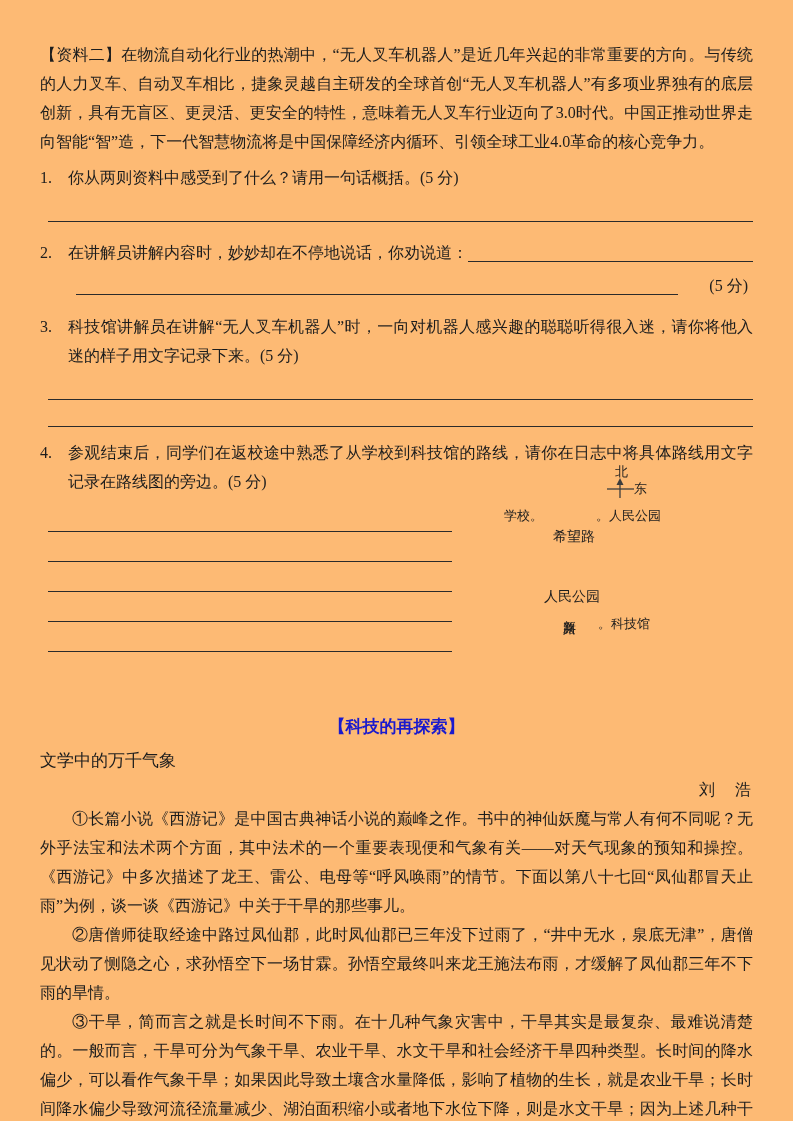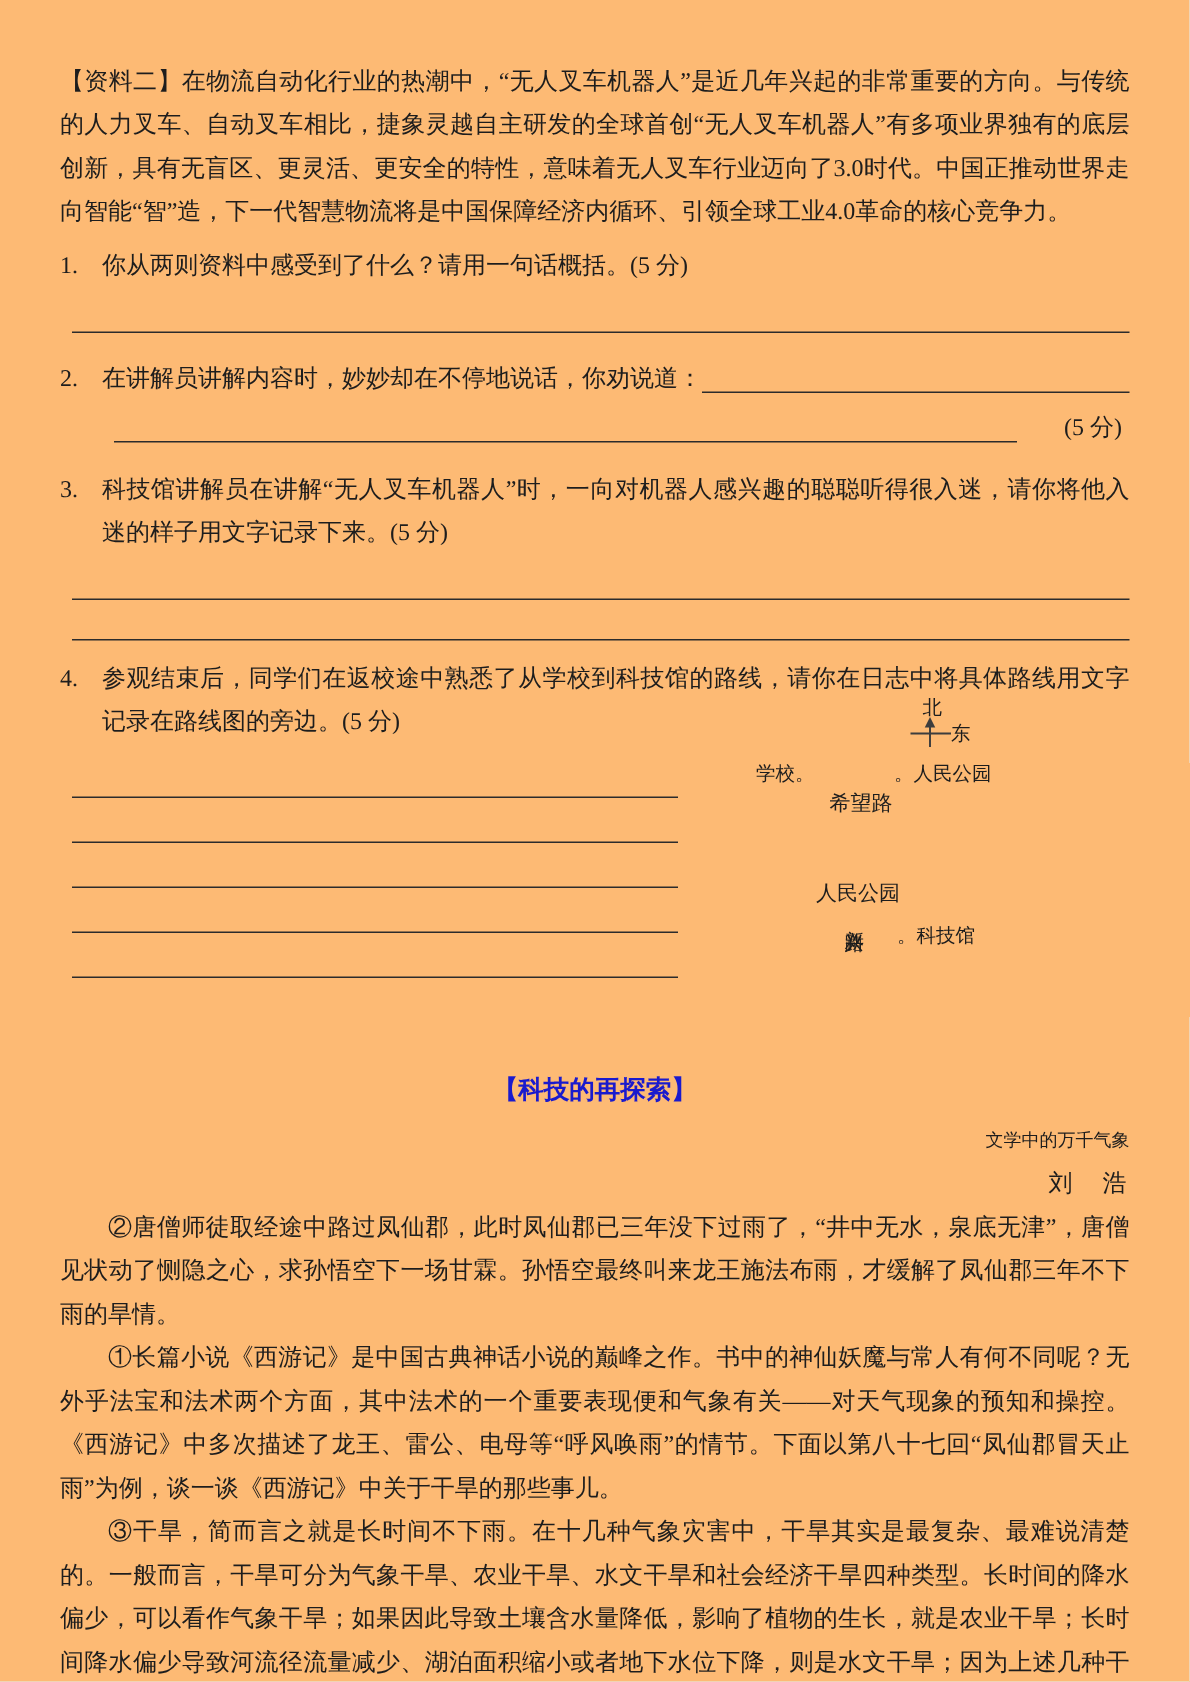--- a/index.html
+++ b/index.html
@@ -50,21 +50,21 @@
   .lbl-wusi   { left:47px; top:124px; font-size:14px; }
   .lbl-xinxing{ left:65px; top:145px; writing-mode:vertical-lr; text-orientation:upright; letter-spacing:1px; }
   .lbl-museum { left:101px; top:151px; }
   .compass-north { position:absolute; left:118px; top:-1px; }
   .compass-svg   { position:absolute; left:106px; top:13px; }
   .compass-east  { position:absolute; left:137px; top:16px; }
 
   
   .explore-head { text-align:center; font-weight:bold; font-size:17px; margin:4px 0 5px 0; }
   .sec4-head { font-weight:bold; text-align:justify; }
-  .essay-title { text-align:right; font-size:12px; margin-top:1px; }
+  .essay-title { text-align:left; font-size:17px; margin-top:1px; }
   .essay-author { text-align:right; letter-spacing:2px; }
 </style>
 </head>
 <body>
 
 <div class="page">
   <div class="content">
 
     <p class="body-par">【资料二】在物流自动化行业的热潮中，“无人叉车机器人”是近几年兴起的非常重要的方向。与传统的人力叉车、自动叉车相比，捷象灵越自主研发的全球首创“无人叉车机器人”有多项业界独有的底层创新，具有无盲区、更灵活、更安全的特性，意味着无人叉车行业迈向了3.0时代。中国正推动世界走向智能“智”造，下一代智慧物流将是中国保障经济内循环、引领全球工业4.0革命的核心竞争力。</p>
 
@@ -127,18 +127,18 @@
         <span class="map-label lbl-xinxing">新兴路</span>
         <span class="map-label lbl-museum">。科技馆</span>
       </div>
     </div>
 
     <div class="explore-head" style="color: rgb(26, 26, 205);">【科技的再探索】</div>
 
     <div class="essay-title">文学中的万千气象</div>
     <div class="essay-author">刘　浩</div>
 
+    <p class="body-par indent2">①长篇小说《西游记》是中国古典神话小说的巅峰之作。书中的神仙妖魔与常人有何不同呢？无外乎法宝和法术两个方面，其中法术的一个重要表现便和气象有关——对天气现象的预知和操控。《西游记》中多次描述了龙王、雷公、电母等“呼风唤雨”的情节。下面以第八十七回“凤仙郡冒天止雨”为例，谈一谈《西游记》中关于干旱的那些事儿。</p>
     <p class="body-par indent2">②唐僧师徒取经途中路过凤仙郡，此时凤仙郡已三年没下过雨了，“井中无水，泉底无津”，唐僧见状动了恻隐之心，求孙悟空下一场甘霖。孙悟空最终叫来龙王施法布雨，才缓解了凤仙郡三年不下雨的旱情。</p>
-    <p class="body-par indent2">①长篇小说《西游记》是中国古典神话小说的巅峰之作。书中的神仙妖魔与常人有何不同呢？无外乎法宝和法术两个方面，其中法术的一个重要表现便和气象有关——对天气现象的预知和操控。《西游记》中多次描述了龙王、雷公、电母等“呼风唤雨”的情节。下面以第八十七回“凤仙郡冒天止雨”为例，谈一谈《西游记》中关于干旱的那些事儿。</p>
     <p class="body-par indent2">③干旱，简而言之就是长时间不下雨。在十几种气象灾害中，干旱其实是最复杂、最难说清楚的。一般而言，干旱可分为气象干旱、农业干旱、水文干旱和社会经济干旱四种类型。长时间的降水偏少，可以看作气象干旱；如果因此导致土壤含水量降低，影响了植物的生长，就是农业干旱；长时间降水偏少导致河流径流量减少、湖泊面积缩小或者地下水位下降，则是水文干旱；因为上述几种干旱造成水分供需不平衡，引发了社会、经济等问题，则是社会经济干旱。</p>
 
   </div>
 </div>
 
 </body></html>

